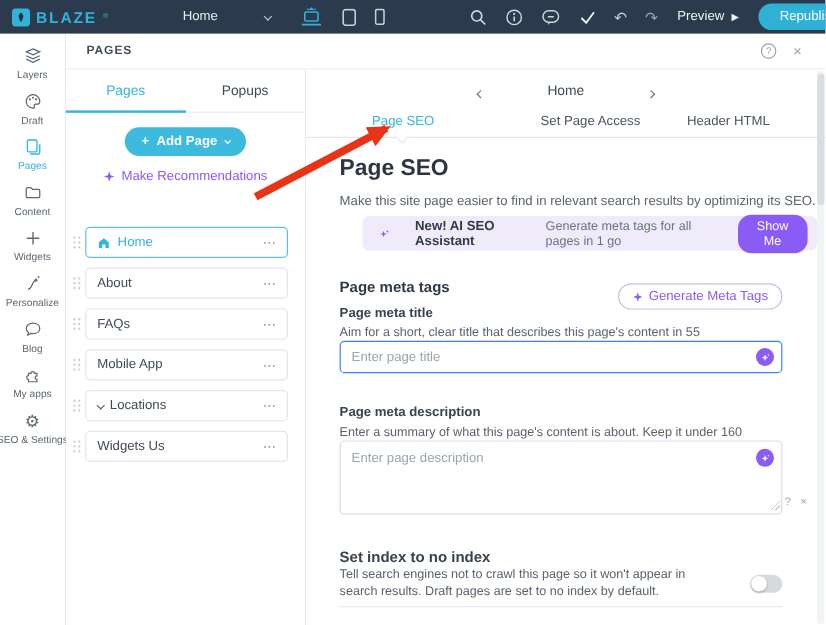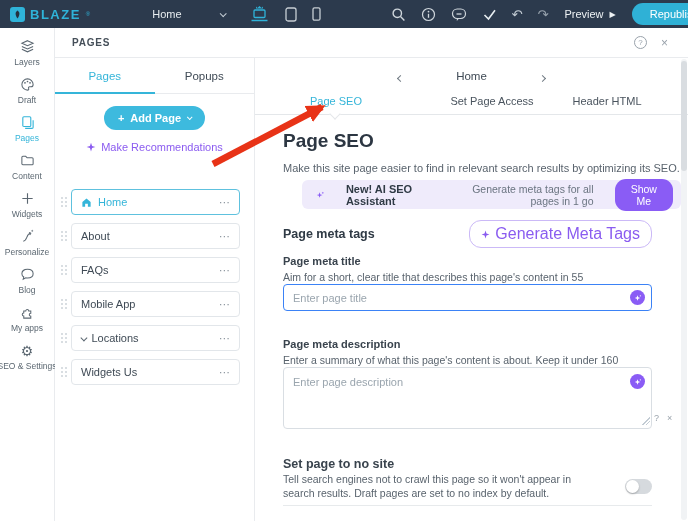--- a/index.html
+++ b/index.html
@@ -65,25 +65,25 @@
   .crumb .nav-l { position:absolute; left:143px; top:6px; color:#707a83; cursor:pointer; }
   .crumb .nav-r { position:absolute; right:143px; top:6px; color:#707a83; cursor:pointer; }
   .mtab { position:absolute; top:37px; transform:translateX(-50%); font-size:11px; color:#4a545e; cursor:pointer; white-space:nowrap; }
   .mtab.active { color:#35b5d9; }
   .mdivider { position:absolute; top:56px; left:0; width:433px; border-top:1px solid #e4e7ea; }
   .notch { position:absolute; top:52px; left:76px; width:8px; height:8px; background:#fff; border-right:1px solid #e4e7ea; border-bottom:1px solid #e4e7ea; transform:rotate(45deg); }
   .h1 { top:72px; position:absolute; left:28px; font-size:19px; font-weight:bold; color:#2c3642; }
   .subtitle { top:104px; position:absolute; left:28px; font-size:11px; color:#59636d; }
   .banner { position:absolute; top:122px; left:28px; width:379px; height:29px; background:#efebfb; border-radius:6px; display:flex; align-items:center; padding:0 8px 0 14px; gap:21px;margin-left:19px; }
   .banner .b-title { font-size:11px; font-weight:bold; color:#2f3a45; }
-  .banner .b-text { font-size:10.5px; color:#6a7480;text-align:right; }
+  .banner .b-text { font-size:10.5px; color:#6a7480; }
   .showme { margin-left:auto; background:#8a5cf5; color:#fff; border:none; border-radius:11px; padding:4px 13px; font-size:10.5px; cursor:pointer; }
   .meta-head-row { position:absolute; top:162px; left:28px; width:369px; display:flex; align-items:center; }
   .sec-h { font-size:12.5px; font-weight:bold; color:#2f3a45; }
-  .gen-btn { margin-left:auto; display:flex; align-items:center; gap:5px; background:#fff; border:1px solid #cbb9f7; color:#8a5cf0; border-radius:12px; padding:4px 11px; font-size:16px; cursor:pointer; }
+  .gen-btn { margin-left:auto; display:flex; align-items:center; gap:5px; background:#fff; border:1px solid #cbb9f7; color:#8a5cf0; border-radius:12px; padding:4px 11px; font-size:11px; cursor:pointer;margin-top:16px; }
   .fld-label { position:absolute; left:28px; font-size:11px; font-weight:bold; color:#39434d; }
   .help-row { position:absolute; left:28px; width:369px; display:flex; align-items:flex-end; }
   .help-txt { font-size:10.5px; color:#59636d; }
   .counter { margin-left:auto; font-size:8.5px; color:#99a2ab; white-space:nowrap; }
   .inp-wrap { position:absolute; left:28px; width:369px; }
   .inp { width:100%; height:27px; border:1px solid #3b82f6; border-radius:4px; font-size:11px; color:#3f4a55; padding:0 28px 0 9px; font-family:inherit; outline:none; }
   .inp::placeholder, .ta::placeholder { color:#9aa5ae; opacity:1; }
   .ta { width:100%; height:62px; border:1px solid #d9dee3; border-radius:4px; font-size:11px; color:#3f4a55; padding:8px 28px 6px 9px; font-family:inherit; resize:none; outline:none; }
   .ai-dot { position:absolute; right:7px; width:15px; height:15px; background:#8a5cf5; border-radius:50%; display:flex; align-items:center; justify-content:center; cursor:pointer; }
   .resize-corner { position:absolute; right:2px; bottom:4px; width:9px; height:9px;
@@ -418,21 +418,21 @@
           <circle cx="12.7" cy="3.6" r="1.2" fill="#fff"></circle>
         </svg>
     </span>
     <span class="resize-corner"></span>
   </div>
   <div class="qx">
     <span>?</span>
     <span>×</span>
   </div>
 
-  <span class="fld-label sec-h" style="top:399px; font-size:12.5px;">Set page to no site</span>
+  <span class="fld-label sec-h" style="top:399px; font-size:12.5px;">Set index to no index</span>
   <div class="noindex-row">
     <span class="noindex-text">Tell search engines not to crawl this page so it won't appear in search results. Draft pages are set to no index by default.</span>
     <span class="toggle">
         <span class="knob"></span>
       </span>
   </div>
   <div class="divider2"></div>
 </main>
 
 <div class="scroll-track">

